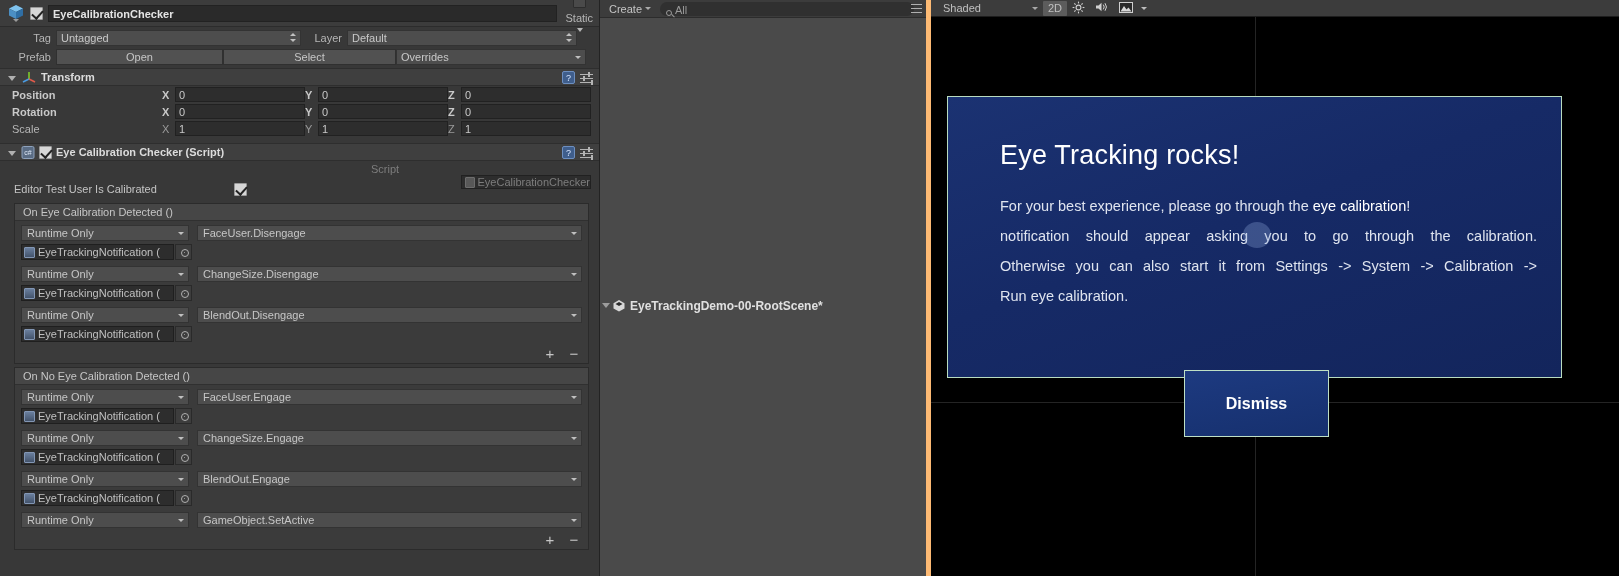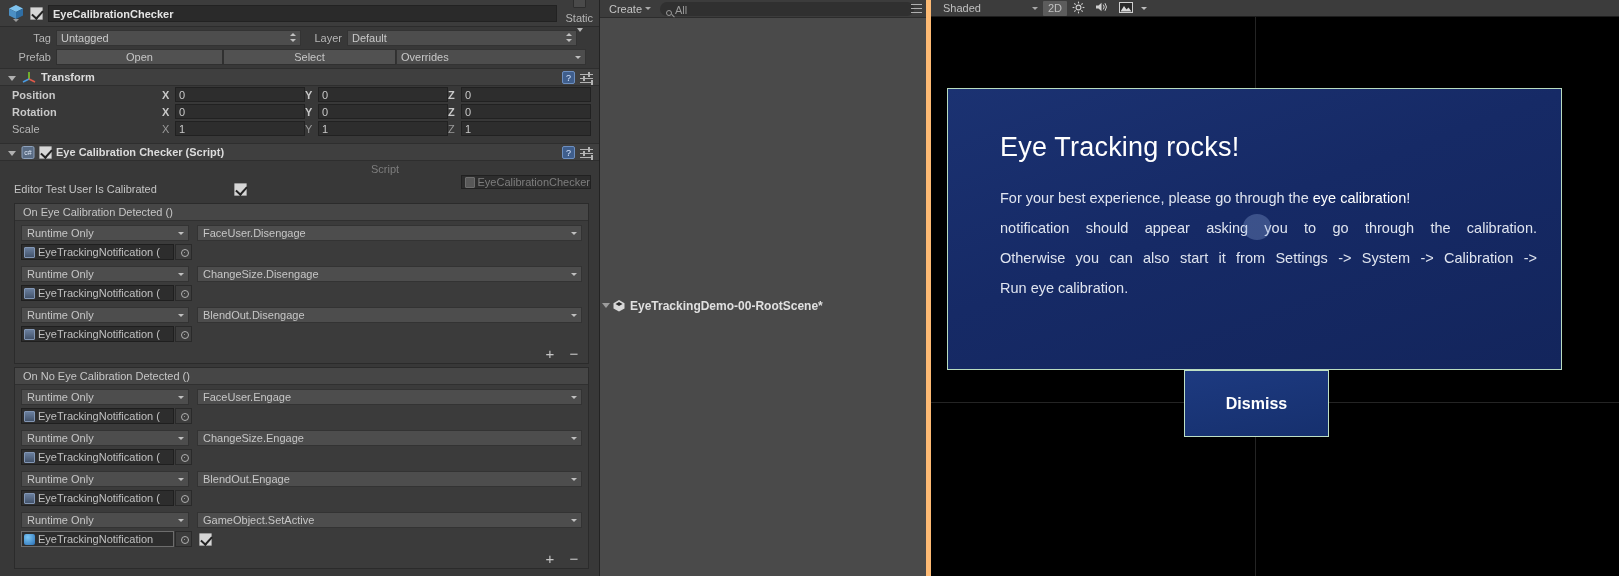--- a/index.html
+++ b/index.html
@@ -289,21 +289,21 @@
     color:#c0c0c0; font-size:11px;
   }
   .sc-btn.active { background: #5c5c5c; border-radius: 1px; }
   .scene-body { position: absolute; top: 17px; left:0; right:0; bottom:0; background: #000; }
 
   .guide-v { position:absolute; top:0; bottom:0; width:1px; background:rgba(255,255,255,0.14); }
   .guide-h { position:absolute; left:0; right:0; height:1px; background:rgba(255,255,255,0.14); }
 
   .notif-panel {
     position: absolute;
-    left: 16px; top: 71px;
+    left: 16px; top: 79px;
     width: 615px; height: 282px;
     background: linear-gradient(160deg, #1b3272 0%, #162a66 45%, #13255c 100%);
     border: 1px solid #b9dcc0;
     overflow: hidden;
   }
   .notif-title {
     color: #ffffff; font-size: 27px; font-weight: normal;
     padding: 43px 0 0 52px; letter-spacing: 0.2px;
   }
   .notif-body {
@@ -557,28 +557,20 @@
             <span>EyeTrackingNotification (</span>
           </span>
           <span class="circ-btn"></span>
         </div>
       </div>
 
       <div class="evt-entry">
         <div class="evt-line1">
           <span class="evt-dd dd">Runtime Only</span>
           <span class="evt-fn dd">GameObject.SetActive</span>
-        </div>
-        <div class="evt-line2">
-          <span class="evt-obj sel">
-            <span class="mini-ico cube"></span>
-            <span>EyeTrackingNotification</span>
-          </span>
-          <span class="circ-btn"></span>
-          <span class="evt-chk2"></span>
         </div>
       </div>
 
       <div class="evt-foot">
         <span class="pm">+</span>
         <span class="pm">−</span>
       </div>
     </div>
   </div>
 

